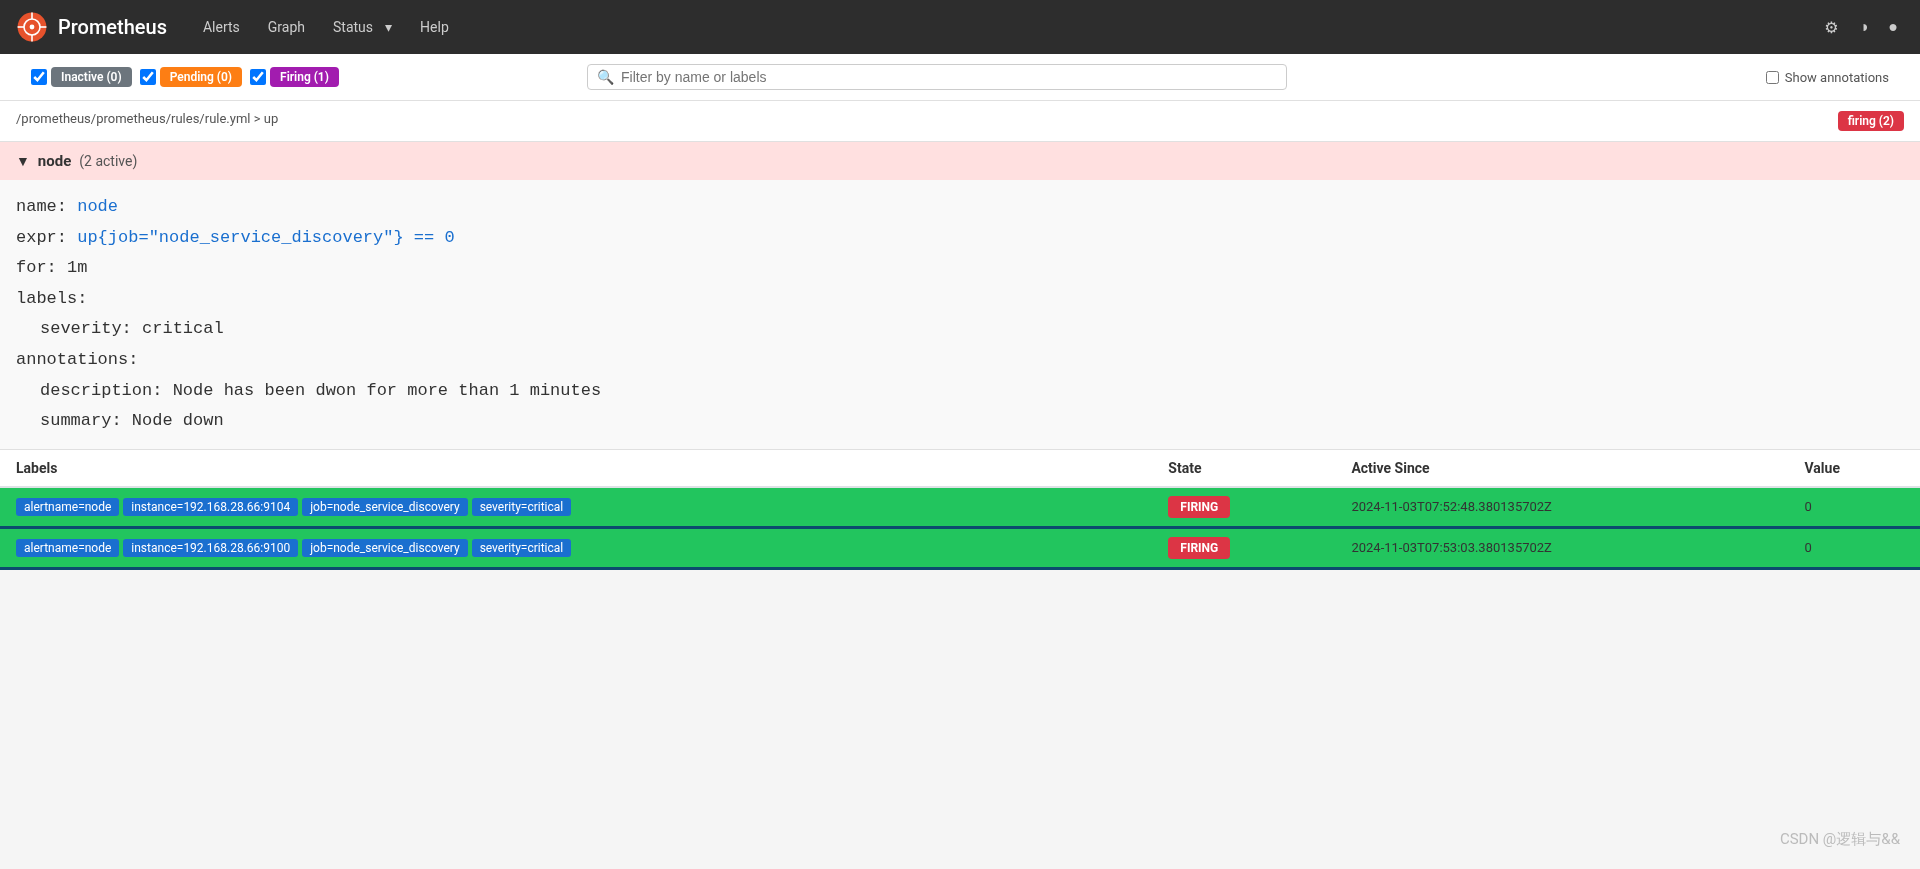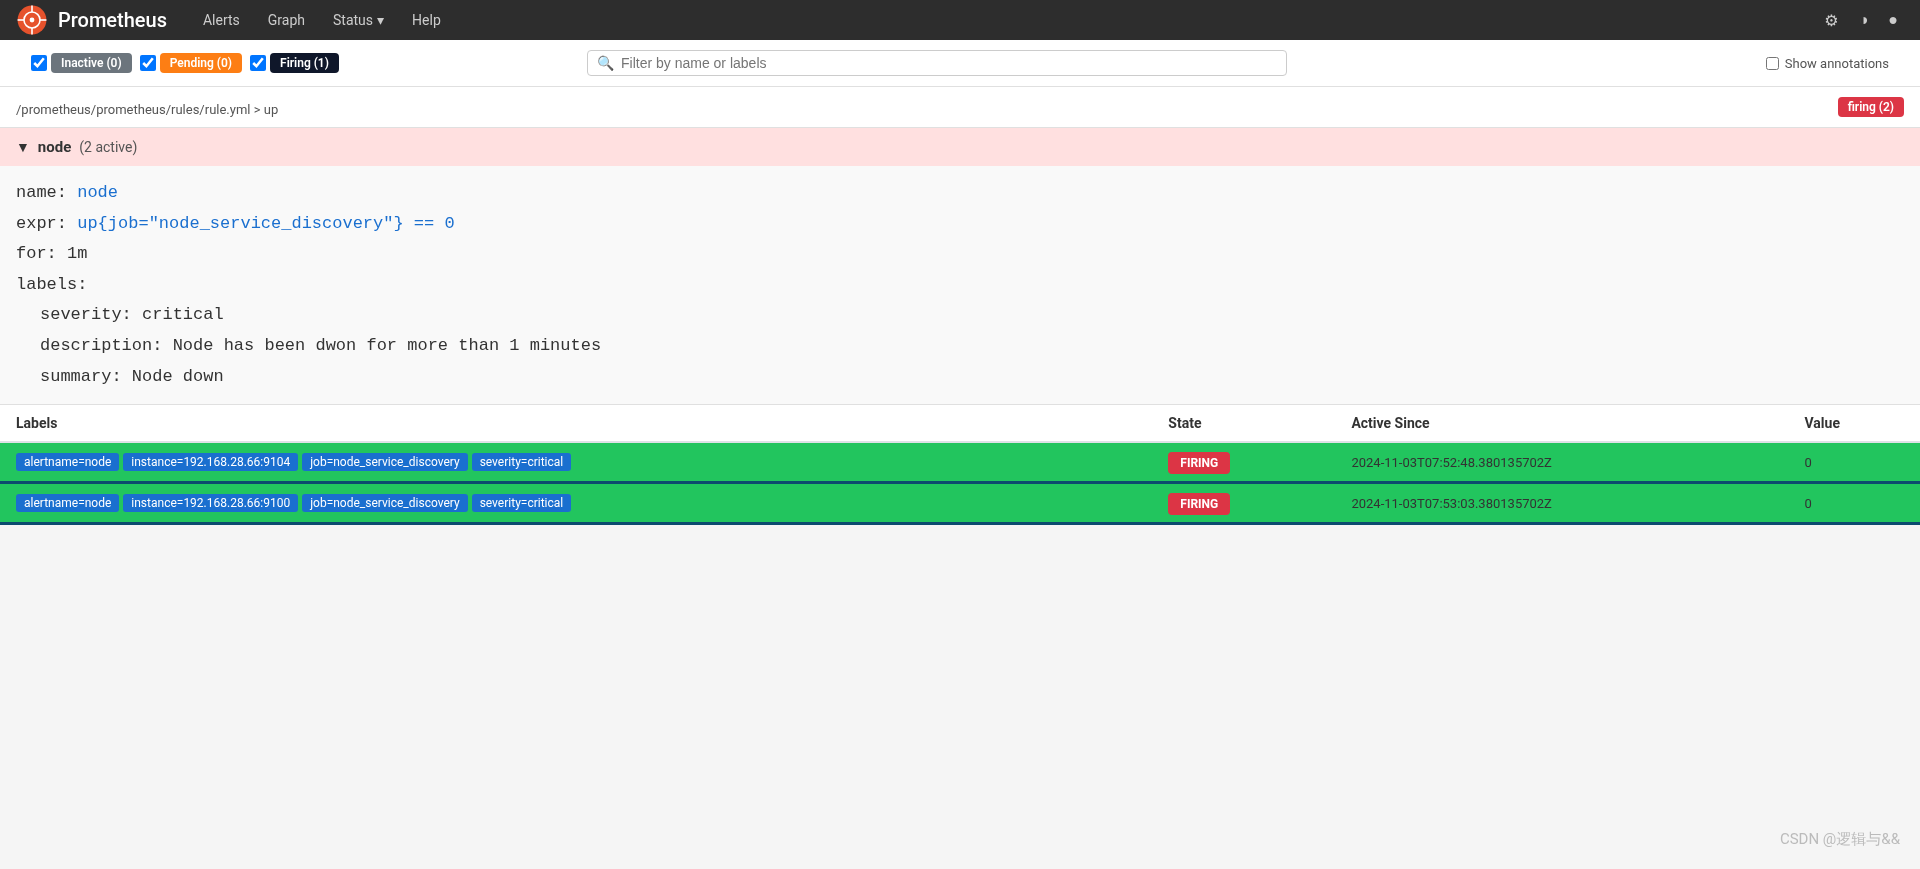--- a/index.html
+++ b/index.html
@@ -4,21 +4,21 @@
   <style>
     * { box-sizing: border-box; margin: 0; padding: 0; }
     body { font-family: -apple-system, BlinkMacSystemFont, 'Segoe UI', Roboto, sans-serif; font-size: 14px; background: #f5f5f5; color: #333; }
 
     
     .navbar {
       background: #2d2d2d;
       display: flex;
       align-items: center;
       padding: 17px 16px;
-      height: 40px;
+      height: 54px;
       color: #fff;
     }
     .navbar-brand {
       display: flex;
       align-items: center;
       gap: 10px;
       margin-right: 24px;
     }
     .navbar-logo {
       width: 32px;
@@ -37,21 +37,21 @@
     .nav-link {
       color: #ccc;
       padding: 8px 12px;
       cursor: pointer;
       text-decoration: none;
       font-size: 14px;
     }
     .nav-dropdown {
       display: flex;
       align-items: center;
-      gap: 4px;
+      gap: 12px;
       color: #ccc;
       padding: 8px 12px;
       cursor: pointer;
       font-size: 14px;
     }
     .navbar-right {
       margin-left: auto;
       display: flex;
       align-items: center;
       gap: 8px;
@@ -93,21 +93,21 @@
     .badge {
       padding: 3px 10px;
       border-radius: 4px;
       color: #fff;
       font-size: 12px;
       font-weight: 600;
       cursor: pointer;
     }
     .badge-inactive { background: #6c757d; }
     .badge-pending { background: #fd7e14; }
-    .badge-firing { background: #0f172a; }
+    .badge-firing { background: #a21caf; }
 
     .filter-search {
       flex: 1;
       display: flex;
       align-items: center;
       max-width: 700px;
       margin: 0 auto;
       border: 1px solid #ccc;
       border-radius: 4px;
       background: #fff;
@@ -130,21 +130,21 @@
       gap: 6px;
       font-size: 13px;
       color: #555;
     }
 
     
     .rule-path {
       background: #fff;
       padding: 10px 16px;
       display: flex;
-      align-items: flex-end;
+      align-items: flex-start;
       justify-content: space-between;
       border-bottom: 1px solid #e0e0e0;
       font-size: 13px;
       color: #555;
     }
     .firing-badge {
       background: #dc3545;
       color: #fff;
       padding: 3px 10px;
       border-radius: 4px;
@@ -327,20 +327,23 @@
     <span> </span>
     <span class="val-normal">1m</span>
   </div>
   <div>
     <span class="key">labels:</span>
   </div>
   <div class="indent">
     <span class="key">severity:</span>
     <span> </span>
     <span class="val-normal">critical</span>
+  </div>
+  <div>
+    <span class="key">annotations:</span>
   </div>
   <div class="indent">
     <span class="key">description:</span>
     <span> </span>
     <span class="val-normal">Node has been dwon for more than 1 minutes</span>
   </div>
   <div class="indent">
     <span class="key">summary:</span>
     <span> </span>
     <span class="val-normal">Node down</span>

